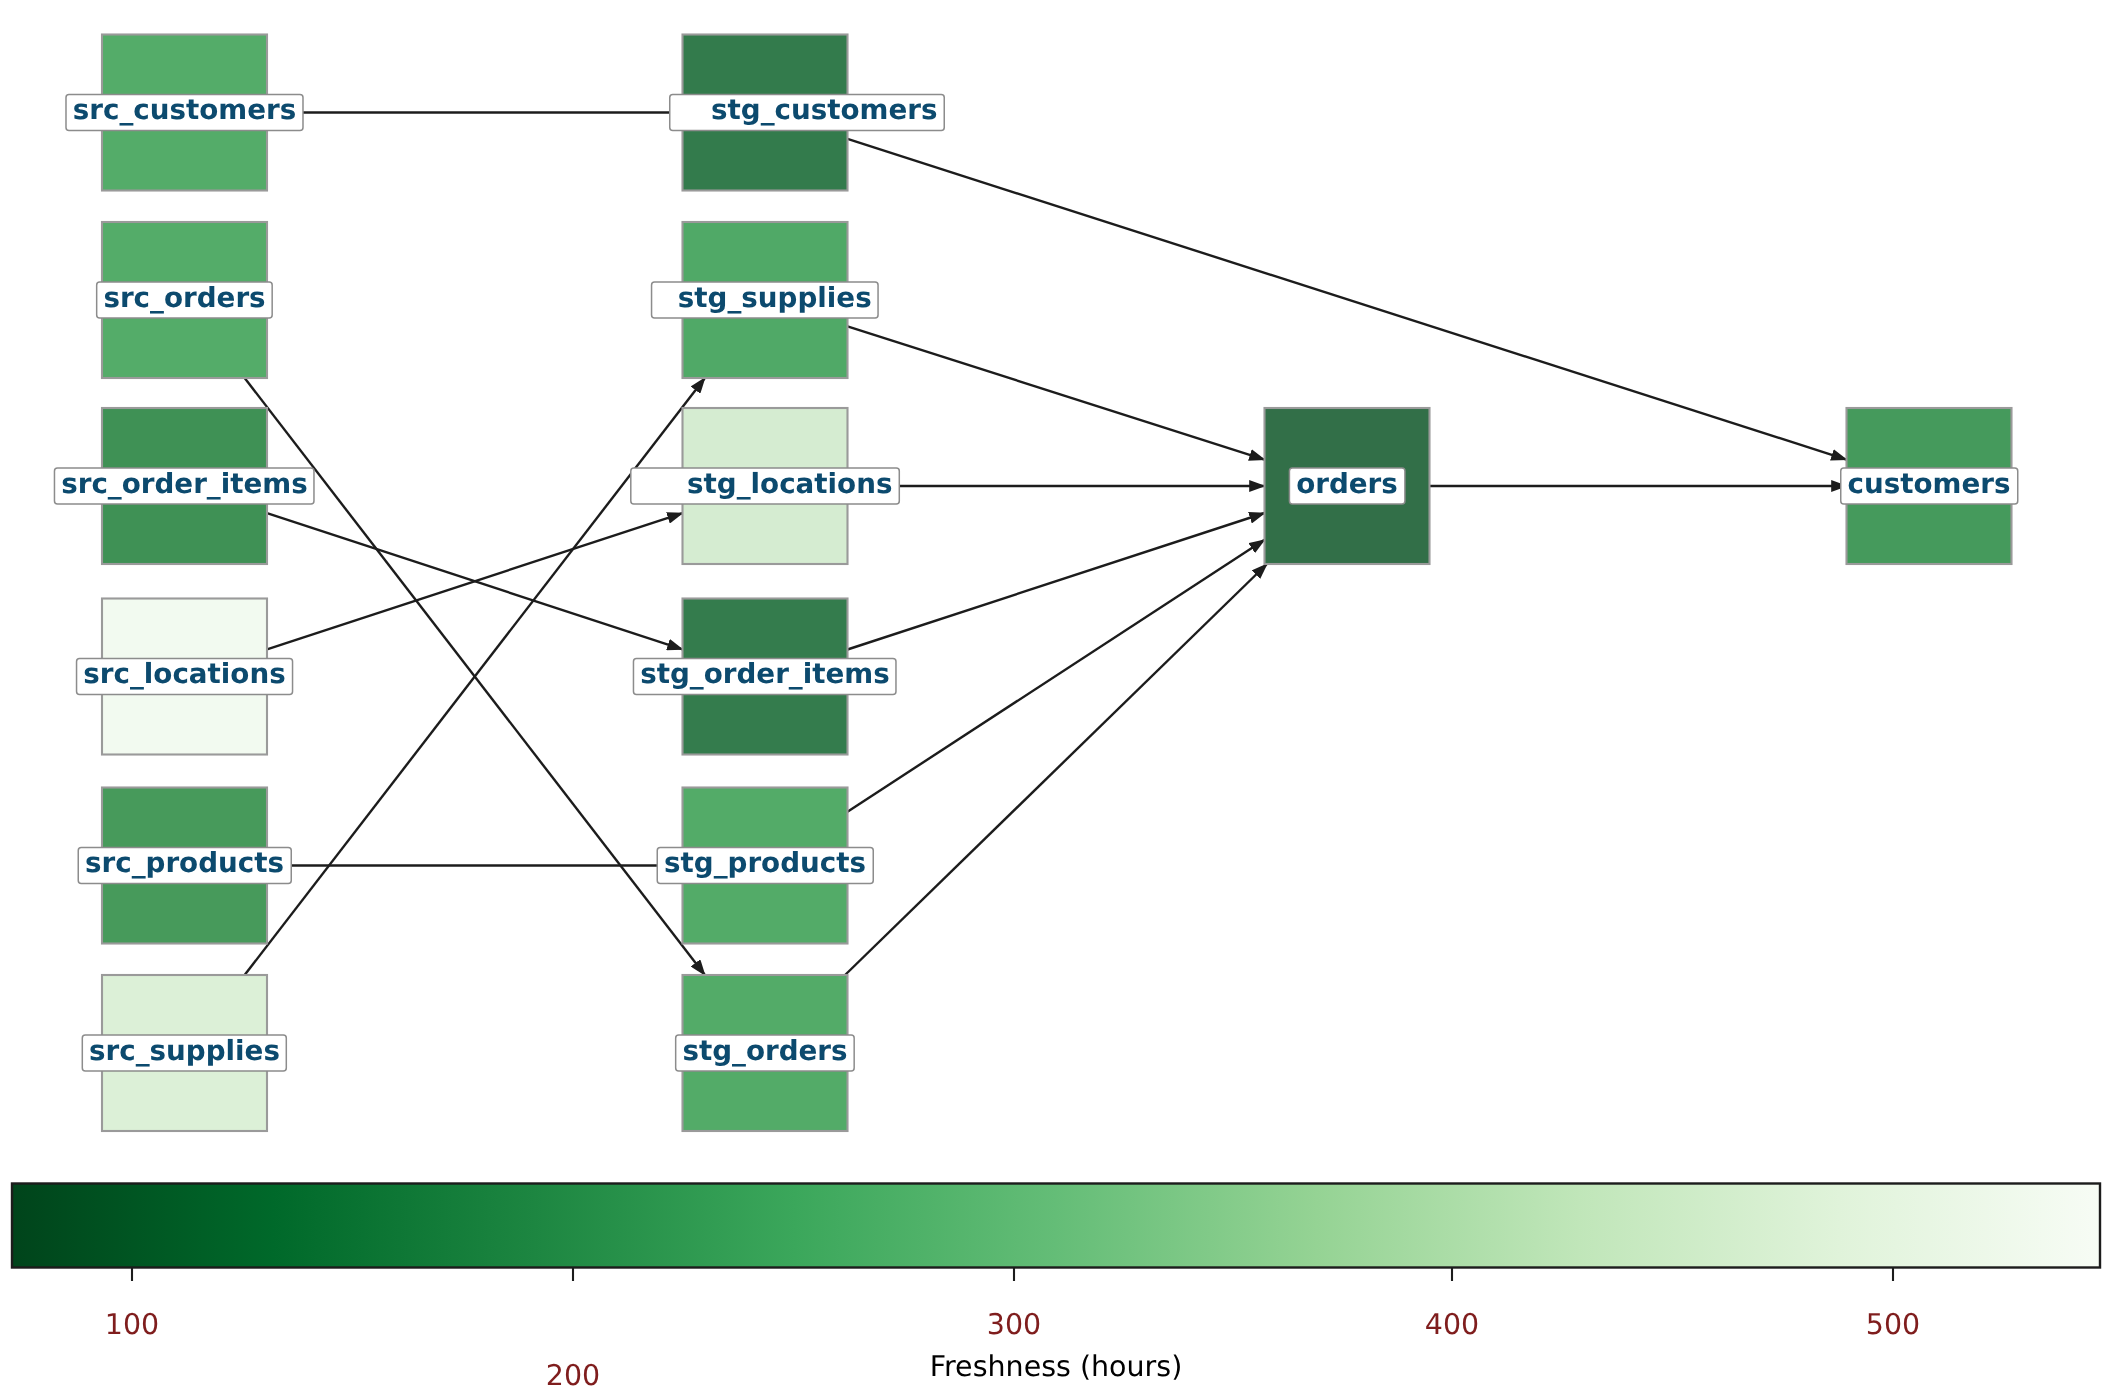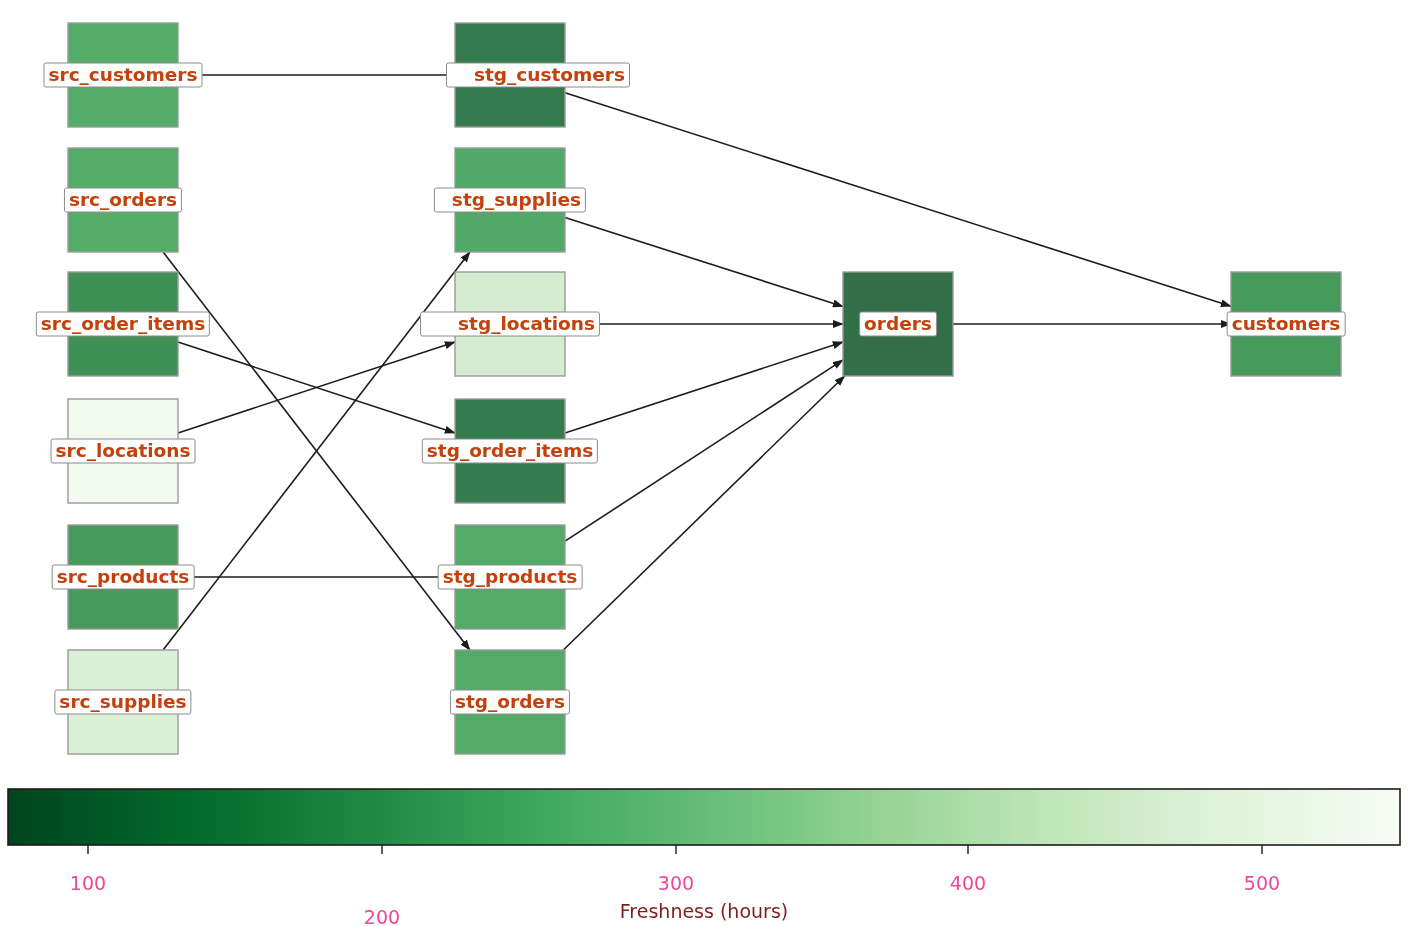--- a/index.html
+++ b/index.html
@@ -12,39 +12,39 @@
     position:absolute;
     transform:translate(-50%,-50%);
     background:#ffffff;
     border:1.4px solid #8c8c8c;
     border-radius:2.5px;
     padding:1px 4px 2px 4px;
     font-family:"DejaVu Sans",sans-serif;
     font-weight:bold;
     font-size:18.5px;
     line-height:20px;
-    color:#c2410c;
+    color:#0c4a6e;
     white-space:nowrap;
     letter-spacing:0px;
   }
 
   .cb-tick-label{
     position:absolute;
     transform:translateX(-50%);
     font-family:"DejaVu Sans",sans-serif;
     font-size:19px;
-    color:#ec4899;
+    color:#7f1d1d;
     white-space:nowrap;
   }
   .cb-axis-title{
     position:absolute;
     transform:translateX(-50%);
     font-family:"DejaVu Sans",sans-serif;
     font-size:19px;
-    color:#7f1d1d;
+    color:#000000;
     white-space:nowrap;
   }
 </style>
 </head>
 <body>
 
 <div id="stage">
 
   <svg class="layer" viewBox="0 0 1410 926">
     <defs>

